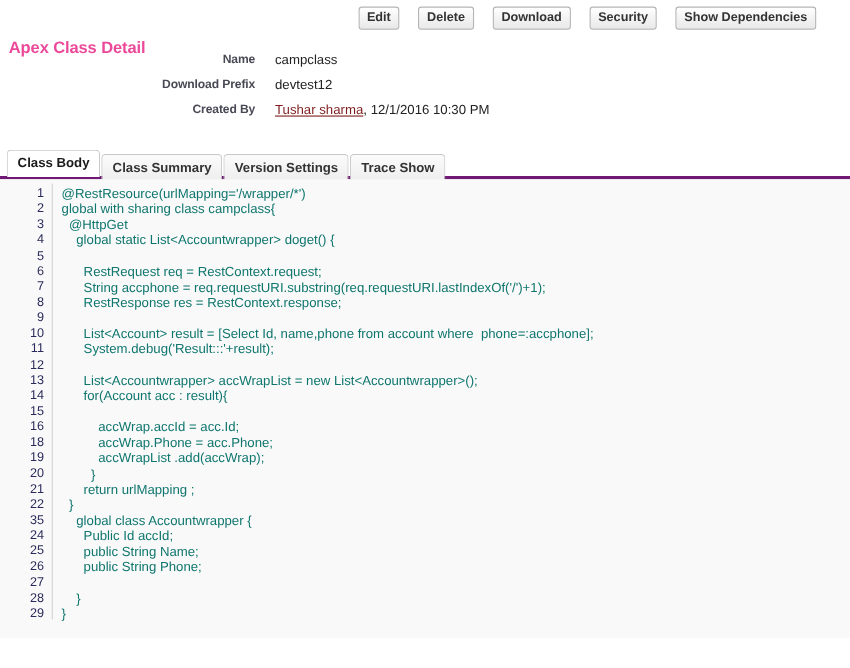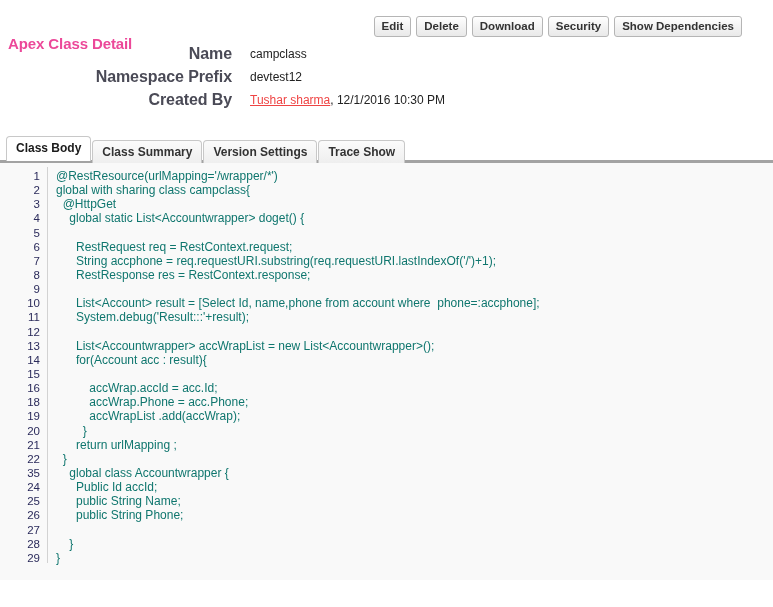--- a/index.html
+++ b/index.html
@@ -27,23 +27,23 @@
     top: 11px;
     font-size: 15px;
     font-weight: bold;
     color: #ec4899;
     letter-spacing: -0.1px;
     margin-top: 24px;
   }
   .button-bar {
     position: absolute;
     right: 31px;
-    top: 16px;
-    display: flex;
-    gap: 5px;
+    top: 6px;
+    display: flex;
+    gap: 17px;
   }
   .btn {
     font-family: "Liberation Sans", sans-serif;
     font-size: 11.5px;
     font-weight: bold;
     color: #333333;
     background: linear-gradient(to bottom, #ffffff 0%, #f2f2f2 55%, #e9e9e9 100%);
     border: 1px solid #b5b5b5;
     border-radius: 3px;
     padding: 2px 7px 3px 7px;
@@ -57,45 +57,45 @@
     padding-top: 2px;
   }
   .detail-row {
     display: flex;
     height: 23px;
     align-items: center;
   }
   .detail-label {
     width: 232px;
     text-align: right;
-    font-size: 16px;
+    font-size: 11px;
     font-weight: bold;
     color: #4a4a56;
     padding-right: 0;
     letter-spacing: -0.1px;
   }
   .detail-value {
     padding-left: 18px;
     font-size: 12px;
     color: #222222;
   }
   .detail-value a {
-    color: #ef4444;
+    color: #7f1d1d;
     text-decoration: underline;
   }
   .sep-comma {
     color: #222222;
   }
 
   
   .tab-strip {
     margin-top: 24px;
     position: relative;
     height: 25px;
-    border-bottom: 3px solid #a3a3a3;
+    border-bottom: 3px solid #701a75;
     padding-left: 6px;
     box-sizing: content-box;
     display: flex;
     align-items: flex-end;
   }
   .tab {
     font-size: 12px;
     font-weight: bold;
     color: #333333;
     background: linear-gradient(to bottom, #fbfbfb 0%, #eeeeee 100%);
@@ -176,21 +176,21 @@
 </div>
 
 <div class="detail-block">
 
   <div class="detail-row">
     <div class="detail-label">Name</div>
     <div class="detail-value">campclass</div>
   </div>
 
   <div class="detail-row">
-    <div class="detail-label">Namespace Prefix</div>
+    <div class="detail-label">Download Prefix</div>
     <div class="detail-value">devtest12</div>
   </div>
 
   <div class="detail-row">
     <div class="detail-label">Created By</div>
     <div class="detail-value"><a href="#">Tushar sharma</a><span class="sep-comma">,</span>&nbsp;<span>12/1/2016 10:30 PM</span></div>
   </div>
 
 </div>
 

